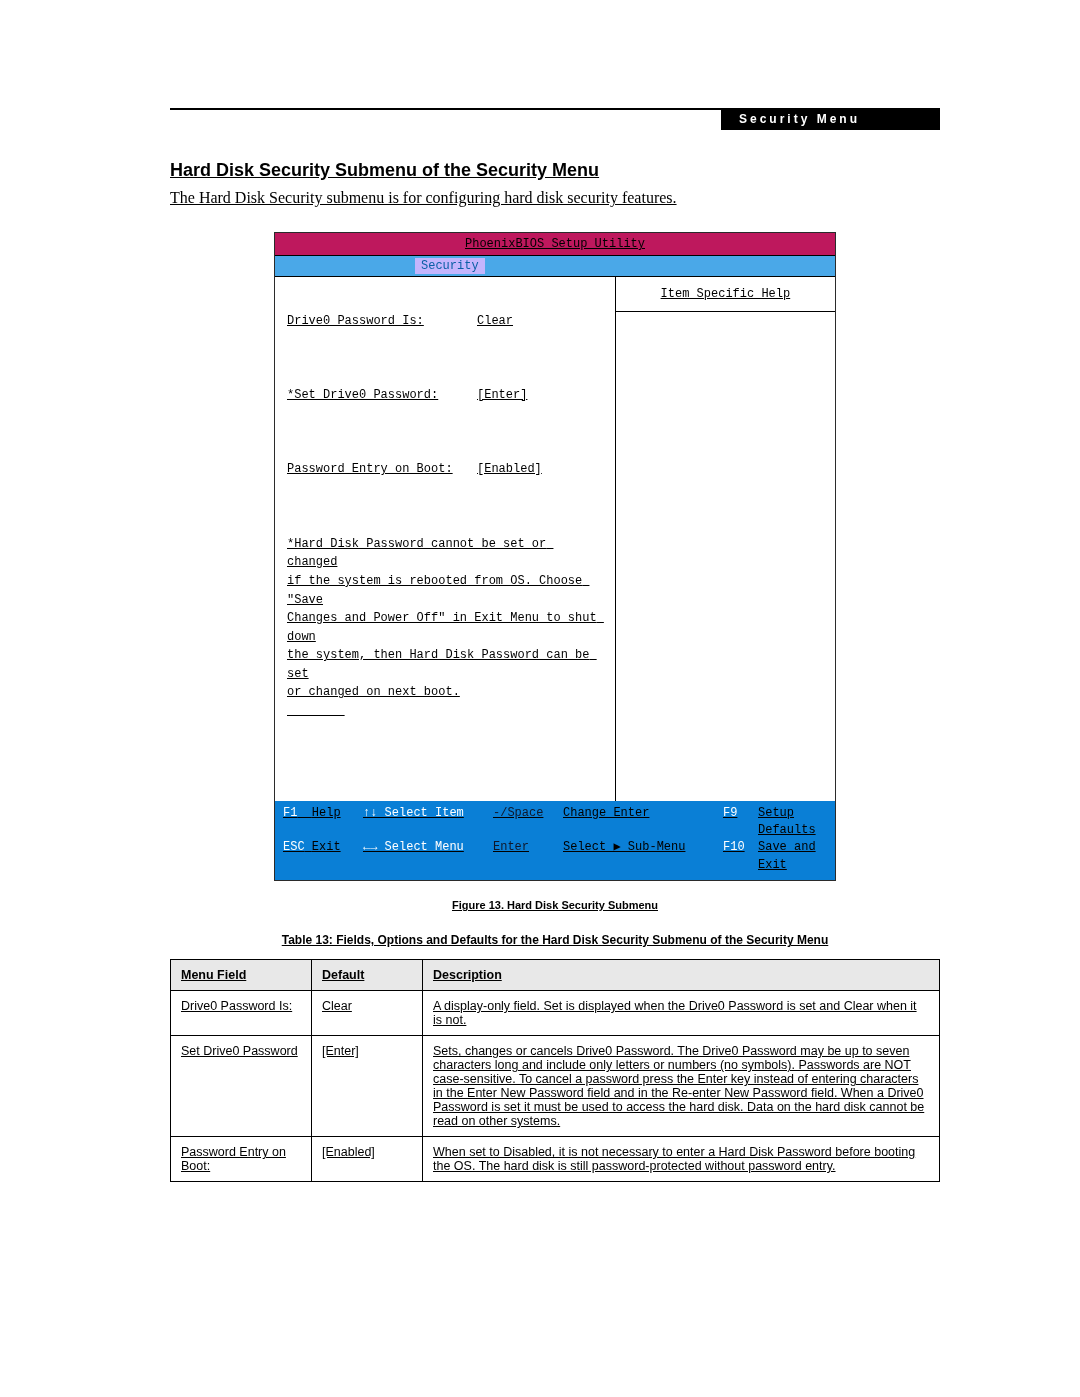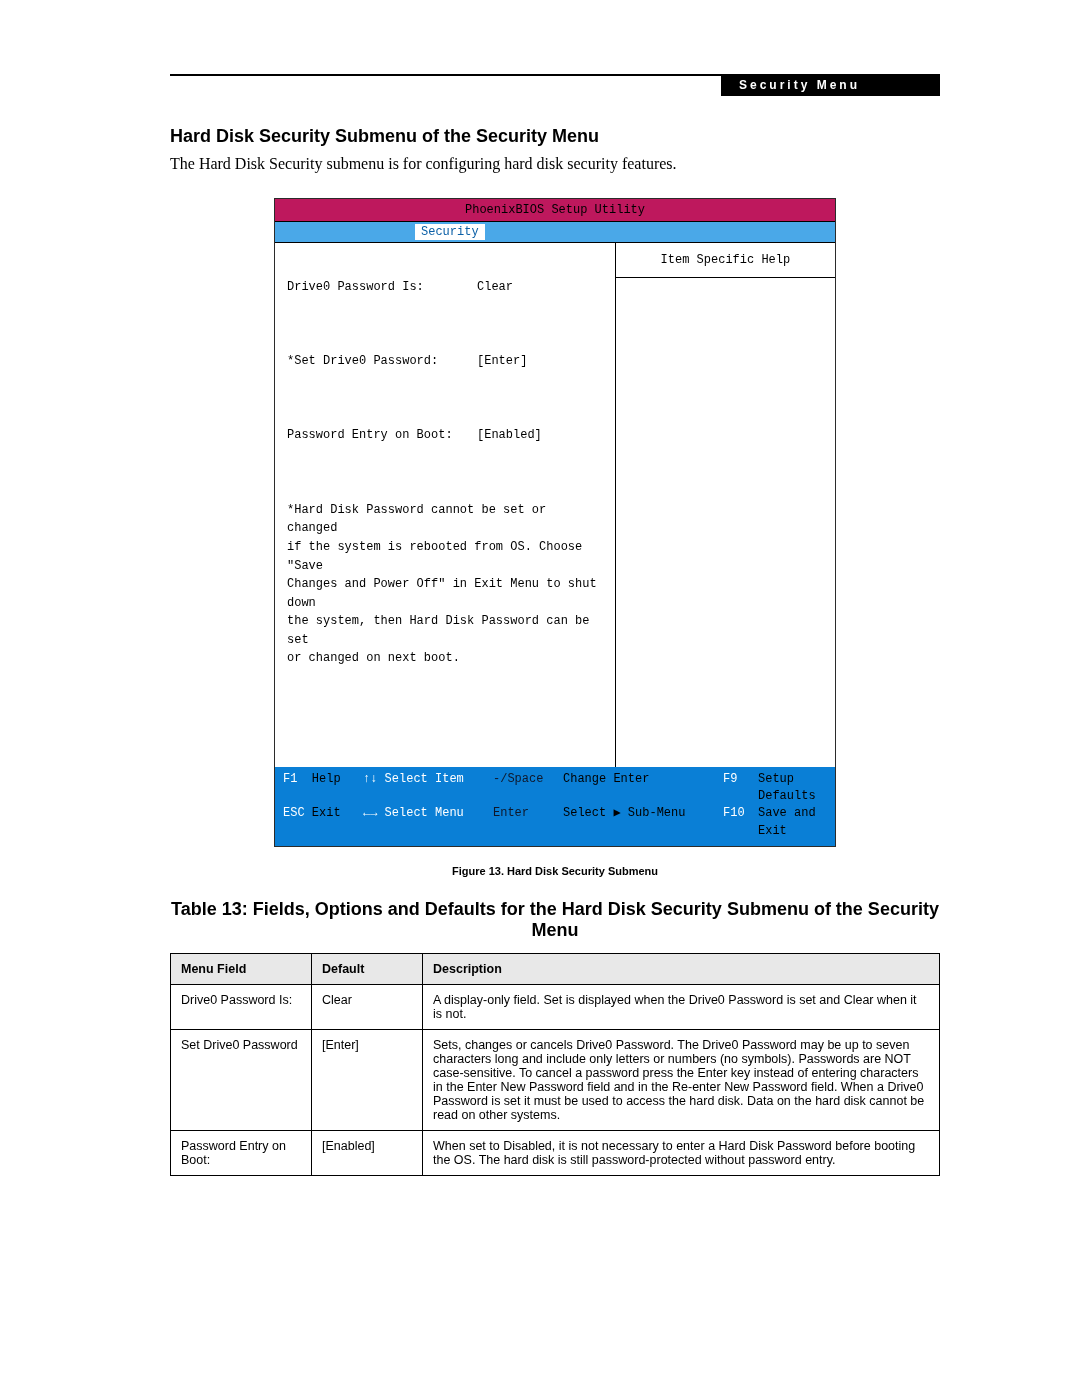--- a/index.html
+++ b/index.html
@@ -5,21 +5,22 @@
   body {
     margin: 0;
     padding: 0;
     background: #fff;
     font-family: Arial, Helvetica, sans-serif;
     width: 1080px;
   }
   .page {
     width: 1080px;
     box-sizing: border-box;
-    padding: 74px 140px 100px 170px;
+    padding: 108px 140px 100px 170px;
+    text-decoration: underline;
   }
   .header-bar {
     height: 2px;
     background: #000;
     margin-bottom: 0;
     position: relative;
   }
   .header-label {
     position: absolute;
     right: 0;
@@ -60,21 +61,21 @@
     border-bottom: 1px solid #000;
     font-family: "Courier New", monospace;
   }
   .bios-tabbar {
     background: #4aa8e8;
     padding: 2px 0 2px 140px;
     border-bottom: 1px solid #000;
   }
   .bios-tab {
     display: inline-block;
-    background: #ffffff;
+    background: #c4b5fd;
     color: #0a5fa6;
     padding: 1px 6px;
   }
   .bios-body {
     display: flex;
   }
   .bios-left {
     flex: 1.55;
     border-right: 1px solid #000;
   }
@@ -110,21 +111,21 @@
 
   .figure-caption {
     text-align: center;
     font-size: 11px;
     font-weight: bold;
     margin: 10px 0 22px 0;
   }
 
   .table-title {
     text-align: center;
-    font-size: 18px;
+    font-size: 12px;
     font-weight: bold;
     margin: 0 0 12px 0;
   }
 
   table.fields {
     width: 100%;
     border-collapse: collapse;
     font-size: 12.5px;
   }
   table.fields th, table.fields td {

